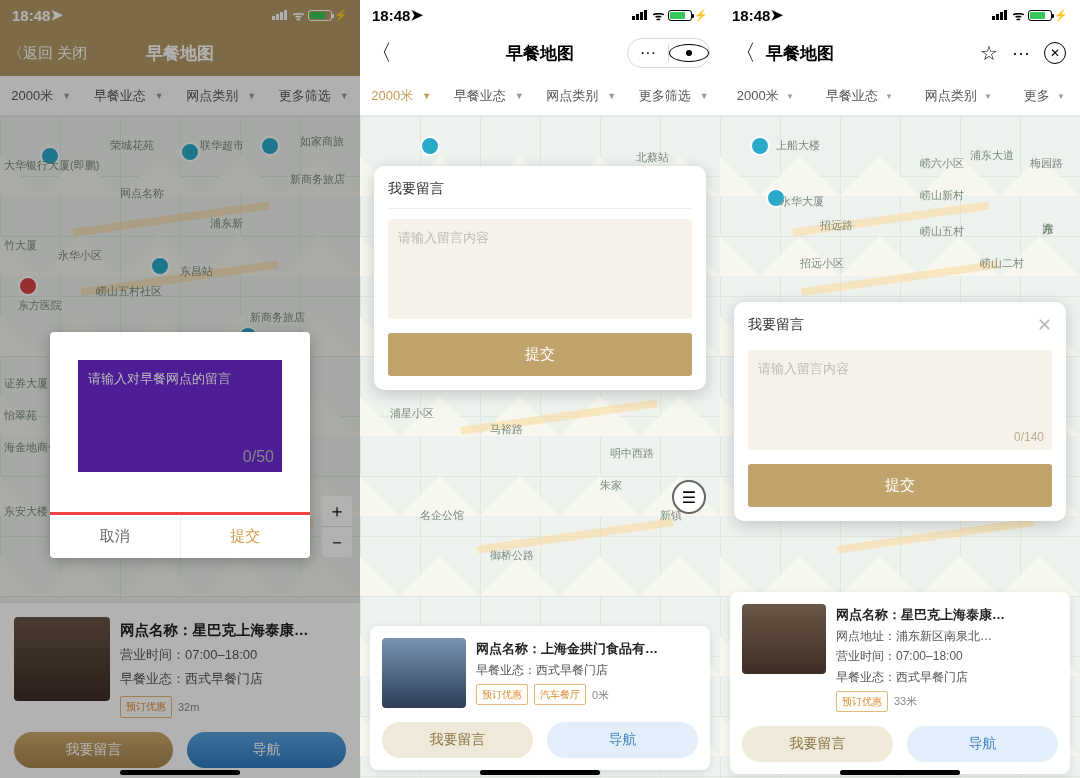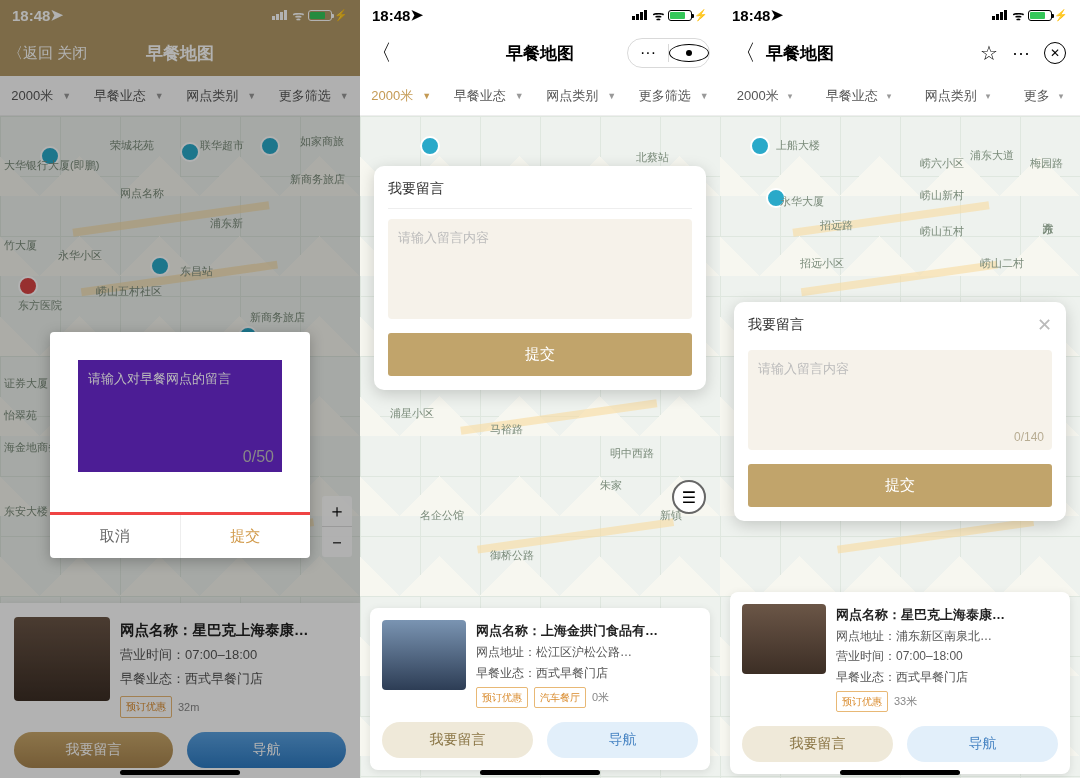--- a/index.html
+++ b/index.html
@@ -341,21 +341,20 @@
     <div class="maplabel" style="left:130px;top:432px">御桥公路</div>
     <div class="maplabel" style="left:130px;top:306px">马裕路</div>
     <div class="maplabel" style="left:300px;top:392px">新镇</div>
   </div>
   <div class="listtoggle">☰</div>
   <div class="poicard">
     <div class="poi-top">
       <div class="poi-img" style="background:linear-gradient(#7a94b2,#2d3d55)"></div>
       <div class="poi-info">
         <div class="ln"><b><span>网点名称：</span><span>上海金拱门食品有…</span></b></div>
-        <div class="ln"><span>网点地址：</span><span>松江区沪松公路…</span></div>
         <div class="ln"><span>早餐业态：</span><span>西式早餐门店</span></div>
         <div class="tags">
           <span class="tag">预订优惠</span>
           <span class="tag">汽车餐厅</span>
           <span class="dist">0米</span>
         </div>
       </div>
     </div>
     <div class="poi-btns">
       <div class="pillbtn msg">我要留言</div>

